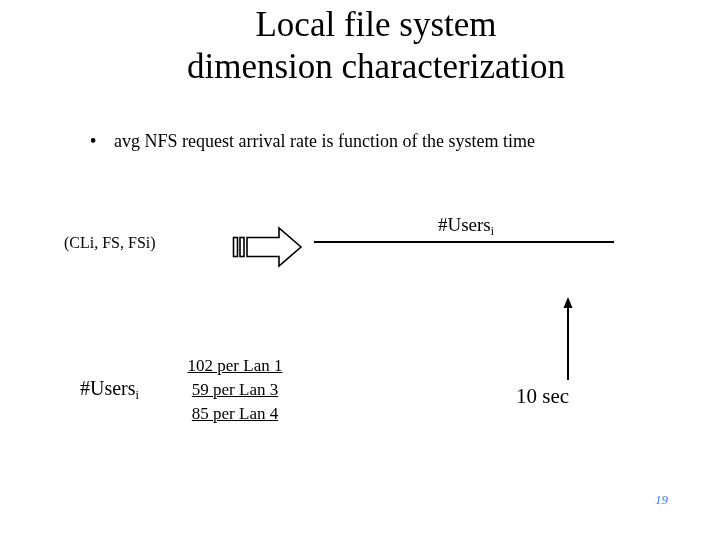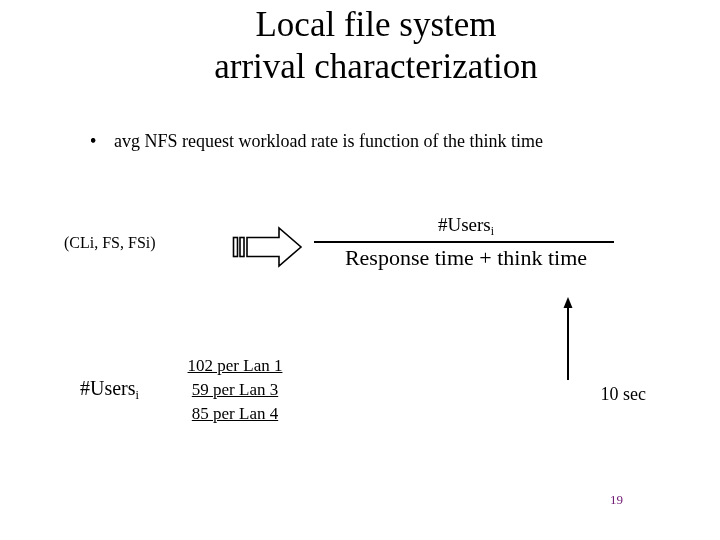--- a/index.html
+++ b/index.html
@@ -110,22 +110,22 @@
     left: 536px;
     top: 296px;
   }
 
   
   .ten-sec {
     position: absolute;
     left: 500px;
     top: 384px;
     width: 130px;
-    text-align: right;
-    font-size: 18px;
+    text-align: left;
+    font-size: 21px;
     white-space: nowrap;
   }
 
   
   .users-label {
     position: absolute;
     left: 64px;
     top: 377px;
     font-size: 20px;
     white-space: nowrap;
@@ -137,64 +137,64 @@
     width: 138px;
     text-align: center;
     font-size: 17px;
     line-height: 24px;
   }
   .lan-row { white-space: nowrap; text-decoration: underline; }
 
   
   .page-num {
     position: absolute;
-    left: 594px;
+    left: 639px;
     top: 492px;
     font-size: 13px;
-    color: #701a75;
+    color: #3b82f6;
+    font-style: italic;
   }
 </style>
 </head>
 <body>
 
 <div class="slide">
 
   <div class="title">
     <span class="title-line">Local file system</span>
-    <span class="title-line">arrival characterization</span>
+    <span class="title-line">dimension characterization</span>
   </div>
 
   <div class="bullets">
     <div class="bullet-row">
       <span class="bullet-mark">•</span>
     </div>
     <div class="bullet-row">
       <span class="bullet-mark">•</span>
-      <span>avg NFS request workload rate is function of the think time</span>
+      <span>avg NFS request arrival rate is function of the system time</span>
     </div>
   </div>
 
   <div class="cli-label">(CLi, FS, FSi)</div>
 
   <div class="block-arrow">
     <svg width="72" height="42" viewBox="0 0 72 42" xmlns="http://www.w3.org/2000/svg">
 
       <rect x="1.5" y="11.5" width="4" height="19" fill="none" stroke="#000" stroke-width="1.6"></rect>
       <rect x="8.0" y="11.5" width="4" height="19" fill="none" stroke="#000" stroke-width="1.6"></rect>
 
       <polygon points="15,11.5 47,11.5 47,2 69,21 47,40 47,30.5 15,30.5" fill="none" stroke="#000" stroke-width="1.6" stroke-linejoin="miter"></polygon>
     </svg>
   </div>
 
   <div class="fraction">
     <div class="frac-num">
       <span>#Users</span><sub class="sfx">i</sub>
     </div>
     <div class="frac-bar"></div>
-    <div class="frac-den">Response time + think time</div>
   </div>
 
   <div class="up-arrow">
     <svg width="32" height="86" viewBox="0 0 32 86" xmlns="http://www.w3.org/2000/svg">
       <line x1="16" y1="84" x2="16" y2="8" stroke="#000" stroke-width="2"></line>
       <polygon points="16,1 11.5,12 20.5,12" fill="#000"></polygon>
     </svg>
   </div>
 
   <div class="ten-sec">10 sec</div>

